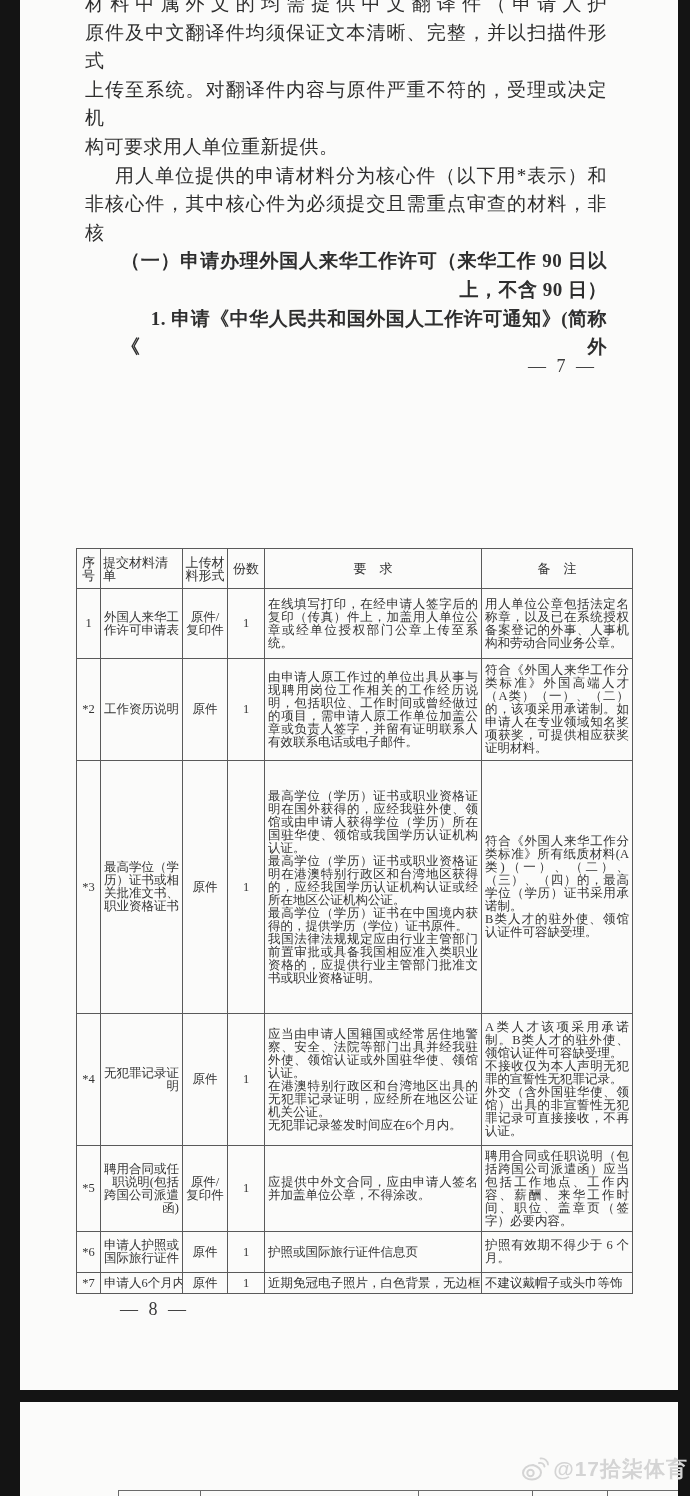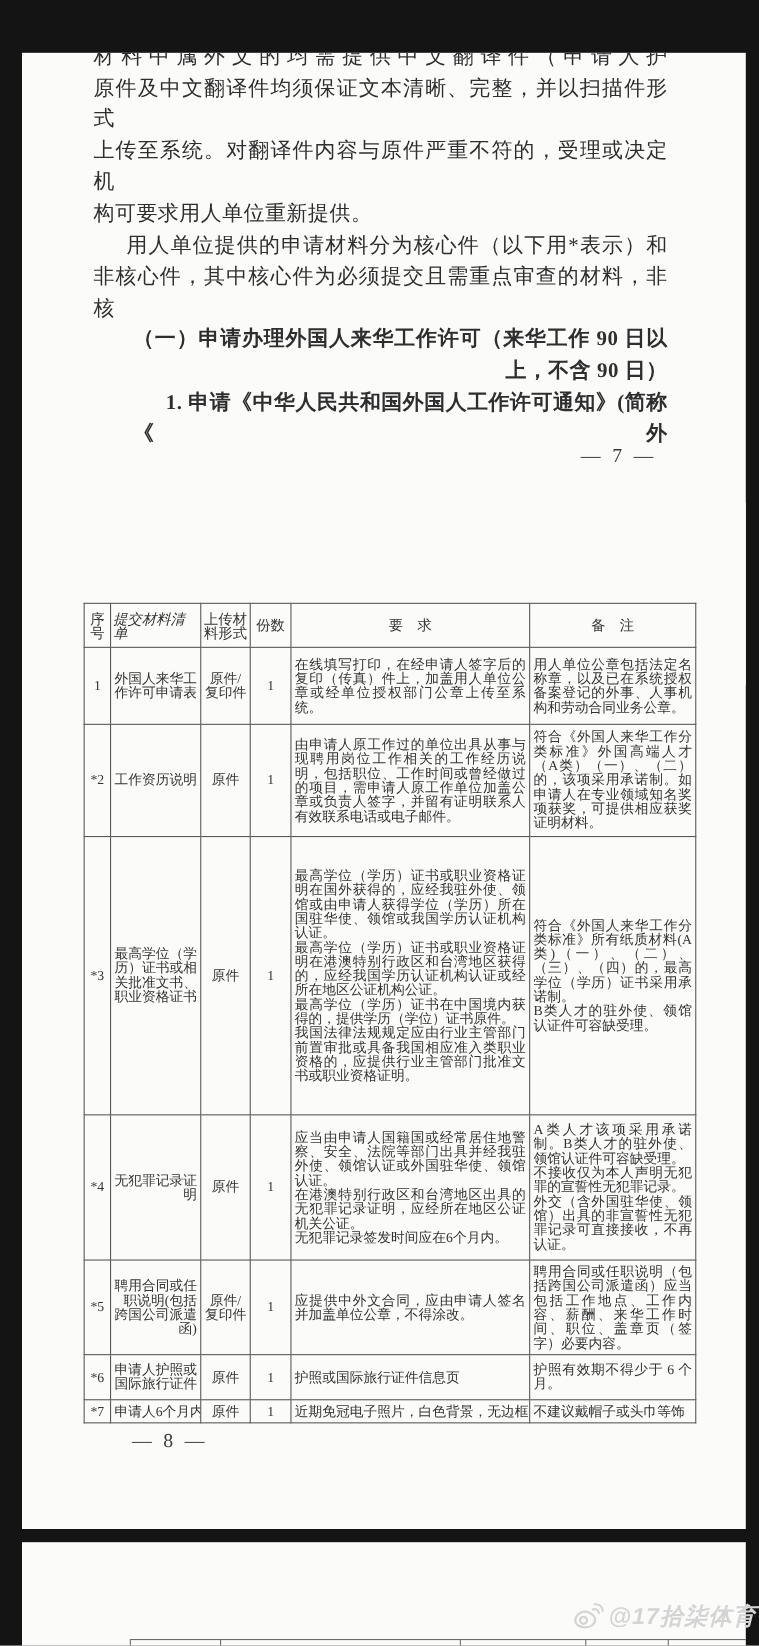--- a/index.html
+++ b/index.html
@@ -5,21 +5,21 @@
   html,body{margin:0;padding:0;}
   body{
     width:690px;height:1496px;position:relative;overflow:hidden;
     background:#141414;
     font-family:"Liberation Serif","DejaVu Serif",serif;
     color:#2e2e2e;
   }
   .page{
     position:absolute;left:20px;width:658px;background:#fbfbfa;overflow:hidden;
   }
-  .page7{top:0;height:575px;margin-top:48px;}
+  .page7{top:0;height:575px;}
   .page8{top:457px;height:933px;}
   .page9{top:1402px;height:94px;}
 
   
   .textcol{position:absolute;top:-10px;left:65px;width:522px;}
   .ln{
     font-size:19px;line-height:28.6px;min-height:28.6px;
     letter-spacing:0.5px;white-space:normal;
   }
   .j{text-align:justify;text-align-last:justify;}
@@ -59,21 +59,21 @@
     position:absolute;left:98px;bottom:0;width:562px;height:5px;
     border-top:1px solid #6a6a6a;
   }
   .tick{position:absolute;top:0;width:1px;height:5px;background:#6a6a6a;}
 
   
   .watermark{
     position:absolute;top:1455px;right:2px;
     display:flex;align-items:center;gap:4px;
     color:#d4d4d4;font-family:"Liberation Sans","DejaVu Sans",sans-serif;
-    font-size:21px;font-weight:bold;letter-spacing:1px;font-style:italic;
+    font-size:21px;font-weight:bold;letter-spacing:1px;
   }
 </style>
 </head>
 <body>
 
 <section class="page page7">
   <div class="textcol">
     <div class="ln j">材料中属外文的均需提供中文翻译件（申请人护</div>
     <div class="ln j">原件及中文翻译件均须保证文本清晰、完整，并以扫描件形式</div>
     <div class="ln j">上传至系统。对翻译件内容与原件严重不符的，受理或决定机</div>
@@ -94,21 +94,21 @@
       <col style="width:24px">
         <col style="width:82px">
         <col style="width:45px">
       <col style="width:37px">
         <col style="width:217px">
         <col style="width:151px">
     </colgroup>
     <thead>
       <tr>
         <th>序号</th>
-        <th style="text-align:left;font-style:italic;">提交材料清单</th>
+        <th style="text-align:left;">提交材料清单</th>
         <th>上传材料形式</th>
         <th>份数</th>
         <th>要　求</th>
         <th>备　注</th>
       </tr>
     </thead>
     <tbody>
       <tr>
         <td class="cc">1</td>
         <td class="nm">外国人来华工作许可申请表</td>

